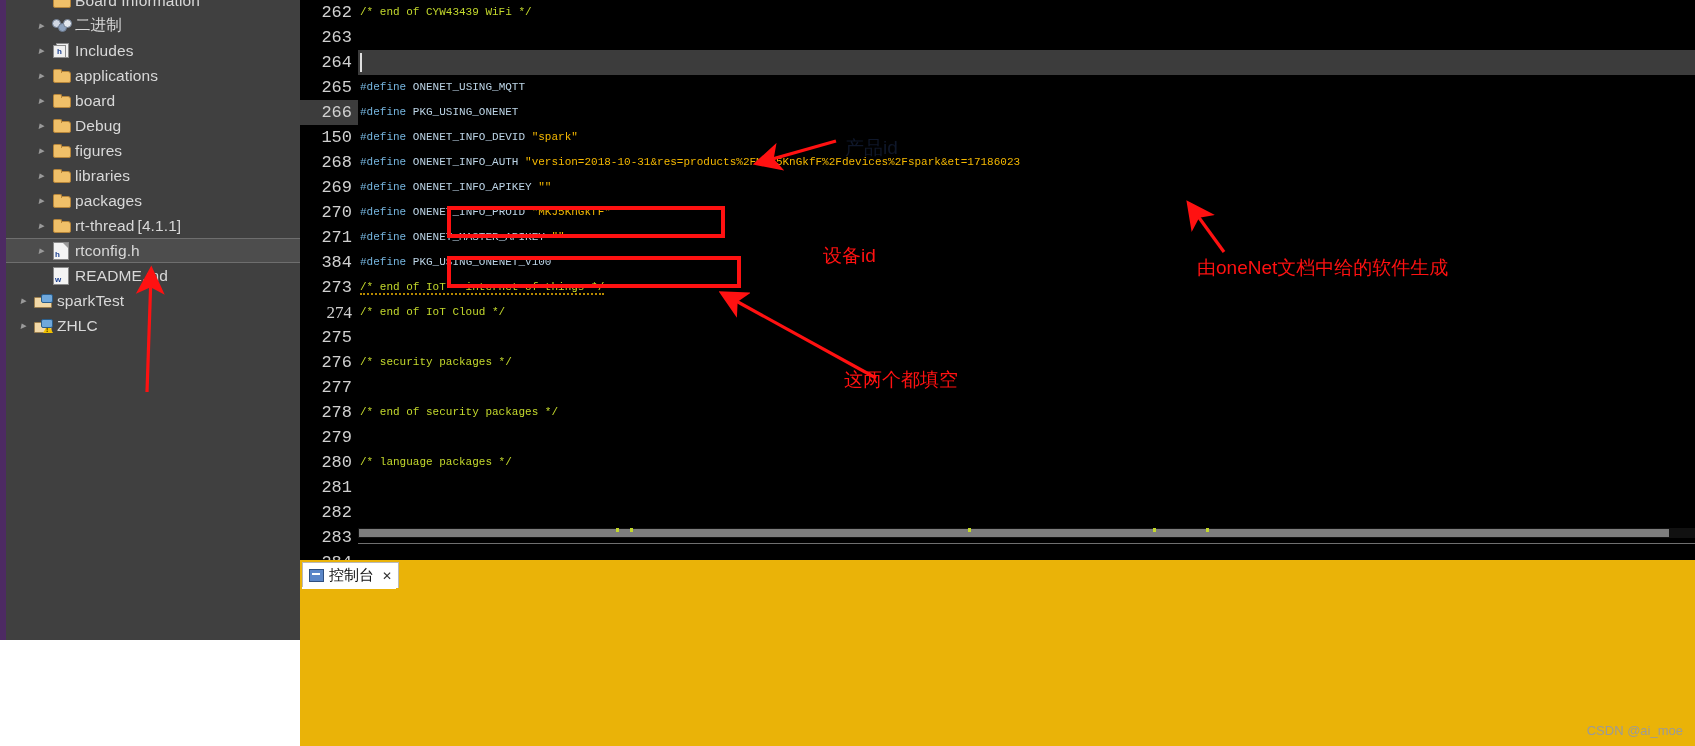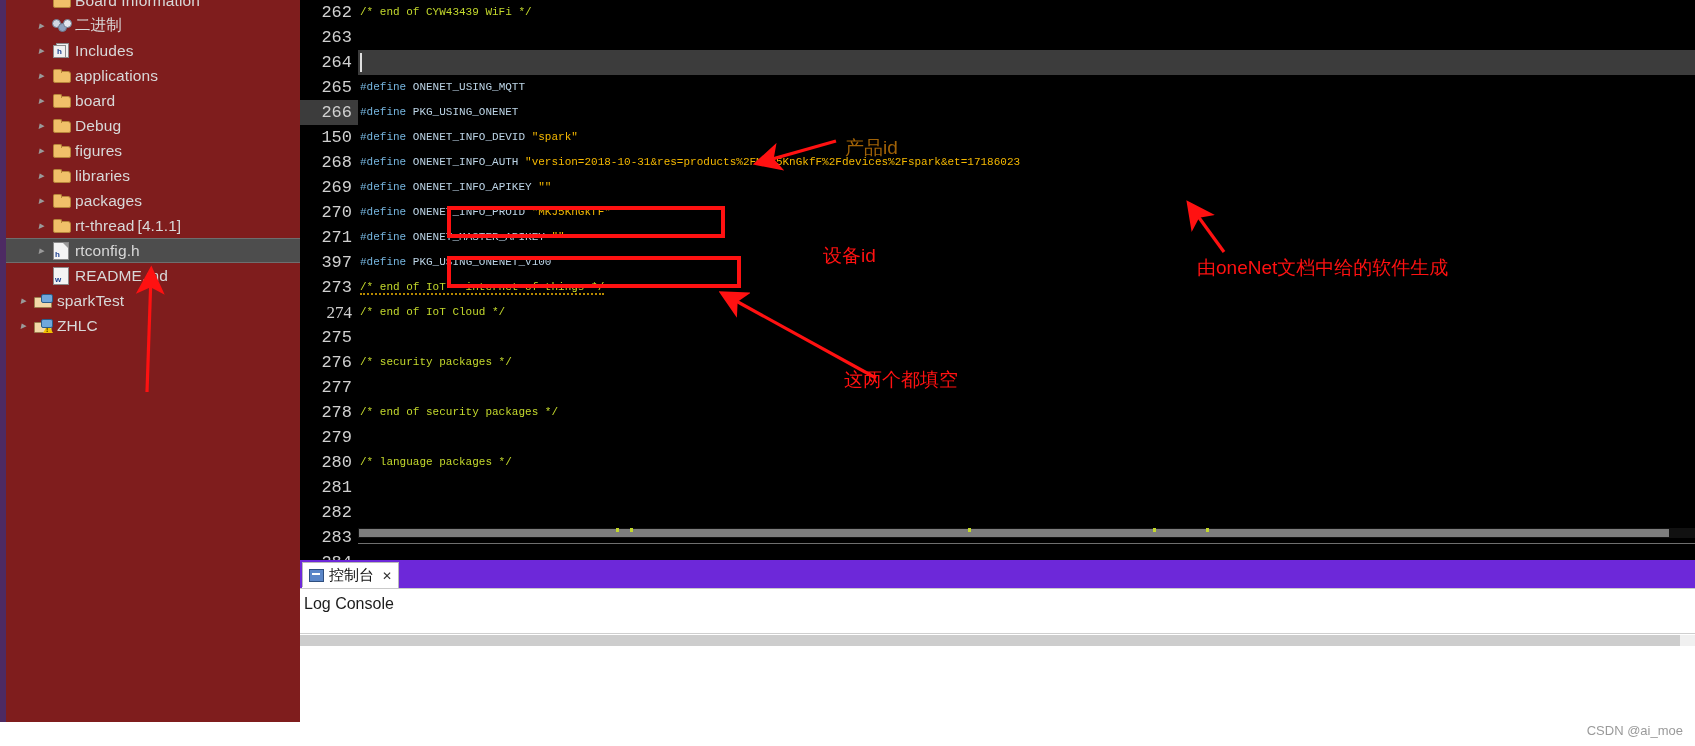--- a/index.html
+++ b/index.html
@@ -5,22 +5,22 @@
   html,body{margin:0;padding:0;}
   body{
     width:1695px;height:746px;background:#ffffff;overflow:hidden;
     font-family:"Liberation Sans", sans-serif;
     -webkit-font-smoothing:antialiased;
   }
   #app{position:relative;width:1695px;height:746px;background:#ffffff;}
 
   
   #sidebar{
-    position:absolute;left:0;top:0;width:300px;height:722px;
-    background:#7f1d1d;
+    position:absolute;left:0;top:0;width:300px;height:640px;
+    background:#404040;
     border-left:6px solid #4d2a63;
     box-sizing:border-box;
     overflow:hidden;
   }
   .tree-row{
     position:relative;height:25px;display:flex;align-items:center;
     color:#d8d8d8;font-size:15.5px;white-space:nowrap;
     font-family:"Liberation Sans", sans-serif;
     padding-left:6px;box-sizing:border-box;
   }
@@ -131,21 +131,21 @@
   
   #hscroll{
     position:absolute;left:58px;right:0;top:528px;height:10px;background:#111;
   }
   #hscroll .thumb{position:absolute;left:1px;top:1px;width:98%;height:8px;background:#7d7d7d;}
   #hscroll .mark{position:absolute;top:0px;width:3px;height:4px;background:#c3d82c;}
   .hairline{position:absolute;left:58px;right:0;top:543px;height:1px;background:#6f6f6f;}
 
   
   #bottom{
-    position:absolute;left:300px;top:560px;width:1395px;height:186px;background:#6d28d9;
+    position:absolute;left:300px;top:560px;width:1395px;height:186px;background:#eab308;
   }
   #console-tab{
     position:absolute;left:2px;top:2px;height:26px;display:flex;align-items:center;
     padding:0 6px;border:1px solid #b9b9b9;border-bottom:none;background:#ffffff;
     box-sizing:border-box;
   }
   .tab-ico{
     width:13px;height:11px;background:#5a86c8;border:1px solid #2f4f7f;margin-right:5px;
     position:relative;flex:0 0 13px;
   }
@@ -299,21 +299,21 @@
         <div class="gut-line" style="position: relative;">262</div>
         <div class="gut-line" style="position: relative;">263</div>
         <div class="gut-line" style="position: relative;">264</div>
         <div class="gut-line" style="position: relative;">265</div>
         <div class="gut-line cur" style="position: relative;">266</div>
         <div class="gut-line" style="position: relative;">150</div>
         <div class="gut-line" style="position: relative;">268</div>
         <div class="gut-line" style="position: relative;">269</div>
         <div class="gut-line" style="position: relative;">270</div>
         <div class="gut-line" style="position: relative;">271</div>
-        <div class="gut-line" style="position: relative;">397</div>
+        <div class="gut-line" style="position: relative;">384</div>
         <div class="gut-line" style="position: relative;">273</div>
         <div class="gut-line" style="position: relative; font-family: Liberation Serif, serif;">274</div>
         <div class="gut-line" style="position: relative;">275</div>
         <div class="gut-line" style="position: relative;">276</div>
         <div class="gut-line" style="position: relative;">277</div>
         <div class="gut-line" style="position: relative;">278</div>
         <div class="gut-line" style="position: relative;">279</div>
         <div class="gut-line" style="position: relative;">280</div>
         <div class="gut-line" style="position: relative;">281</div>
         <div class="gut-line" style="position: relative;">282</div>
@@ -355,27 +355,20 @@
     <div class="hairline"></div>
   </div>
 
   <div id="bottom">
     <div id="console-tab">
       <span class="tab-ico"></span>
       <span class="tab-title">控制台</span>
       <span class="tab-x">✕</span>
     </div>
     <div id="tab-underline"></div>
-    <div id="console-body">
-      <div id="log-console-text">Log Console</div>
-      <div id="console-hrule"></div>
-      <div id="console-hscroll">
-        <div class="thumb"></div>
-      </div>
-    </div>
   </div>
 
   <svg id="overlay-svg" width="1695" height="746" style="position:absolute;left:0;top:0;pointer-events:none;">
     <defs>
       <marker id="ah" markerWidth="9" markerHeight="9" refX="6" refY="4.5" orient="auto">
         <path d="M0,0 L9,4.5 L0,9 L2.2,4.5 z" fill="#ff1111"></path>
       </marker>
     </defs>
     <g id="arrow-group">
         <line x1="836" y1="141" x2="762" y2="162" stroke="#ff1111" stroke-width="3.2" marker-end="url(#ah)"></line>
@@ -384,21 +377,21 @@
         <line x1="876" y1="378" x2="727" y2="296" stroke="#ff1111" stroke-width="3.2" marker-end="url(#ah)"></line>
       </g>
   </svg>
 
   <div id="overlay">
     <div id="ann-boxes">
         <div class="ann-box" style="left: 447px; top: 206px; width: 278px; height: 32px; border-color: rgb(255, 17, 17);"></div>
         <div class="ann-box" style="left: 447px; top: 256px; width: 294px; height: 32px; border-color: rgb(255, 17, 17);"></div>
       </div>
     <div id="ann-texts">
-        <div class="ann-text" style="left: 845px; top: 135px; color: #a16207;">产品id</div>
+        <div class="ann-text" style="left: 845px; top: 135px; color: #0f172a;">产品id</div>
         <div class="ann-text" style="left: 823px; top: 243px; color: rgb(255, 17, 17);">设备id</div>
         <div class="ann-text" style="left: 1197px; top: 255px; color: rgb(255, 17, 17);">由oneNet文档中给的软件生成</div>
         <div class="ann-text" style="left: 844px; top: 367px; color: rgb(255, 17, 17);">这两个都填空</div>
       </div>
   </div>
 
   <div id="watermark">CSDN @ai_moe</div>
 </div>
 
 </body></html>

